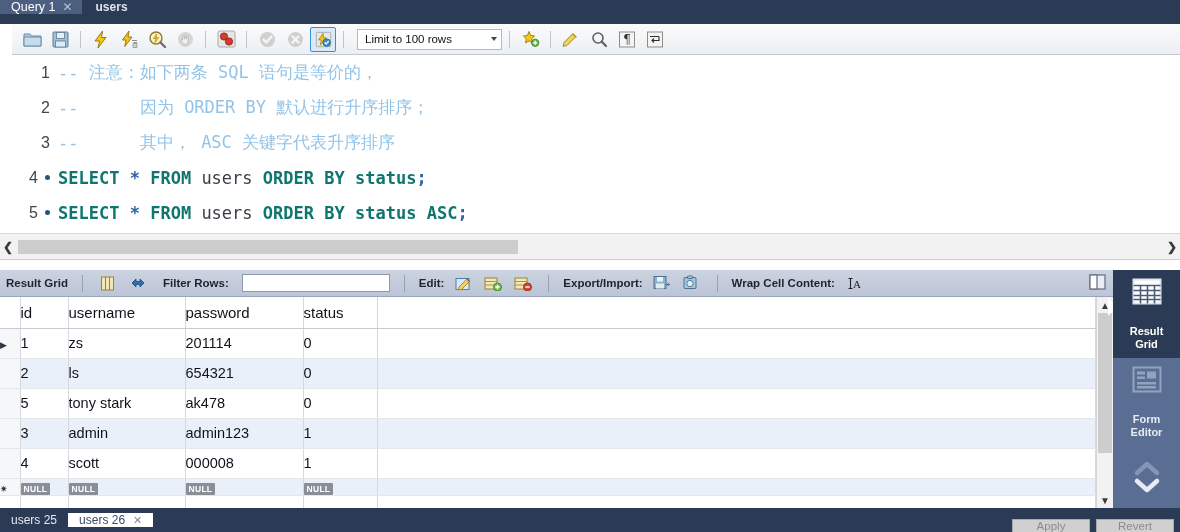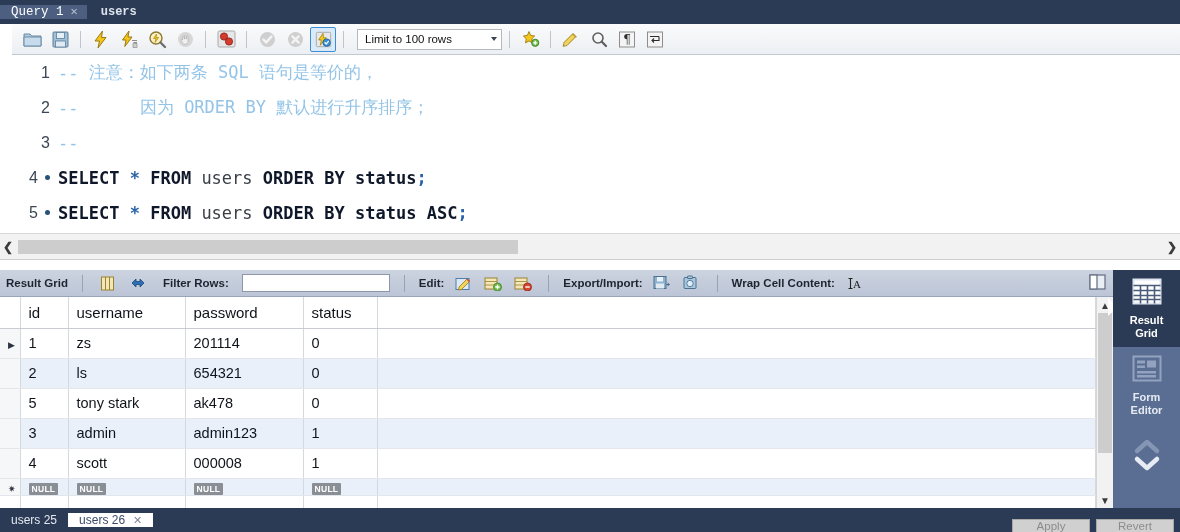--- a/index.html
+++ b/index.html
@@ -6,21 +6,21 @@
   html, body {
     width: 1180px; height: 532px;
     font-family: "Liberation Sans", sans-serif;
     overflow: hidden; background: #ffffff;
   }
   #app { position: relative; width: 1180px; height: 532px; }
 
   
   .tabbar {
     position: absolute; left: 0; top: 0; width: 1180px; height: 24px;
-    background: #2b3b55; display: flex; align-items: center; font-family: Liberation Mono, monospace;
+    background: #2b3b55; display: flex; align-items: flex-start;
   }
   .tab {
     display: flex; align-items: center; gap: 7px;
     padding: 0 9px 0 11px; font-size: 12.5px; color: #e8ecf3;
     cursor: default; white-space: nowrap;
   }
   .tab.active { background: #4c5f80; color: #ffffff; }
   .tab.plain { background: #2b3b55; color: #dde3ec; font-weight: bold; font-size: 12px; padding-left: 14px;}
   .tab .tclose { font-size: 12px; color: #b9c2d2; line-height: 1; }
 
@@ -60,21 +60,21 @@
     font-family: "DejaVu Sans Mono", monospace; font-size: 17px; white-space: pre;
   }
   .lnum {
     height: 35px; display: flex; align-items: center; justify-content: flex-end;
     padding-right: 8px; font-family: "Liberation Sans", sans-serif;
     font-size: 16px; color: #3c4654;
   }
   .lnum .dot { display:inline-block; width: 5px; height: 5px; border-radius: 50%;
                background: #28527a; margin-left: 7px; }
   .cmt  { color: #93c4e8; }
-  .kw   { color: #0f172a; font-weight: bold; }
+  .kw   { color: #0f766e; font-weight: bold; }
   .idn  { color: #3a3f47; }
   .pun  { color: #2b64a8; font-weight: bold; }
 
   
   .hscroll {
     position: absolute; left: 0; top: 233px; width: 1180px; height: 27px;
     background: #f2f2f2; border-top: 1px solid #d8d8d8; border-bottom: 1px solid #cfcfcf;
     display: flex; align-items: center;
   }
   .hs-arrow { width: 16px; text-align: center; font-size: 12px; color: #3b3b3b; font-weight: bold; }
@@ -99,21 +99,21 @@
 
   
   .gridwrap {
     position: absolute; left: 0; top: 297px; width: 1096px; height: 211px;
     background: #ffffff; overflow: hidden;
   }
   table.grid { border-collapse: collapse; width: 100%; table-layout: fixed; }
   table.grid th, table.grid td {
     border-right: 1px solid #d5d9de; border-bottom: 1px solid #e3e6ea;
     font-size: 14.5px; color: #10141a; text-align: left;
-    padding: 0 0 0 8px; height: 30px; overflow: hidden; white-space: nowrap;
+    padding: 0 0 0 0; height: 30px; overflow: hidden; white-space: nowrap;
   }
   table.grid th {
     background: #ffffff; font-weight: normal; font-size: 15px;
     border-bottom: 1px solid #c8ccd2; height: 31px;
   }
   col.c-sel { width: 20px; } col.c-id { width: 48px; }
   col.c-un { width: 117px; } col.c-pw { width: 118px; }
   col.c-st { width: 74px; } col.c-rest { width: auto; }
   td.selcell, th.selcell {
     background: #f6f7f8; padding: 0; text-align: center;
@@ -146,21 +146,21 @@
     display: flex; align-items: center; justify-content: center;
   }
 
   
   .sidepanel {
     position: absolute; left: 1113px; top: 270px; width: 67px; height: 238px;
     background: #5a6e93;
   }
   .sp-item {
     width: 100%; padding: 8px 0 7px; display: flex; flex-direction: column;
-    align-items: center; gap: 9px; color: #e5eaf3; font-size: 11px;
+    align-items: center; gap: 20px; color: #e5eaf3; font-size: 11px;
     font-weight: bold; line-height: 13px; text-align: center;
   }
   .sp-item.active { background: #2b3b55; color: #ffffff; }
   .sp-pointer {
     position: absolute; left: 1108px; top: 298px;
     width: 0; height: 0; border-top: 9px solid transparent;
     border-bottom: 9px solid transparent; border-left: 9px solid #ffffff;
   }
   .sp-nav { display: flex; flex-direction: column; align-items: center; padding-top: 14px; gap: 0; }
 
@@ -349,21 +349,21 @@
         <span class="dot"></span>
       </div>
       <div class="lnum">
         <span>5</span>
         <span class="dot"></span>
       </div>
     </div>
     <div class="codearea" id="codearea">
         <div class="cline"><span class="cmt">-- </span><span class="cmt">注意：如下两条 SQL 语句是等价的，</span></div>
         <div class="cline"><span class="cmt">--      </span><span class="cmt">因为 ORDER BY 默认进行升序排序；</span></div>
-        <div class="cline"><span class="cmt">--      </span></div>
+        <div class="cline"><span class="cmt">--      </span><span class="cmt">其中， ASC 关键字代表升序排序</span></div>
         <div class="cline"><span class="kw">SELECT</span><span class="idn"> </span><span class="pun">*</span><span class="idn"> </span><span class="kw">FROM</span><span class="idn"> </span><span class="idn">users</span><span class="idn"> </span><span class="kw">ORDER</span><span class="idn"> </span><span class="kw">BY</span><span class="idn"> </span><span class="kw">status</span><span class="pun">;</span></div>
         <div class="cline"><span class="kw">SELECT</span><span class="idn"> </span><span class="pun">*</span><span class="idn"> </span><span class="kw">FROM</span><span class="idn"> </span><span class="idn">users</span><span class="idn"> </span><span class="kw">ORDER</span><span class="idn"> </span><span class="kw">BY</span><span class="idn"> </span><span class="kw">status</span><span class="idn"> </span><span class="kw">ASC</span><span class="pun">;</span></div>
       </div>
   </div>
 
   <div class="hscroll">
     <div class="hs-arrow">❮</div>
     <div class="hs-track">
       <div class="hs-thumb"></div>
     </div>

